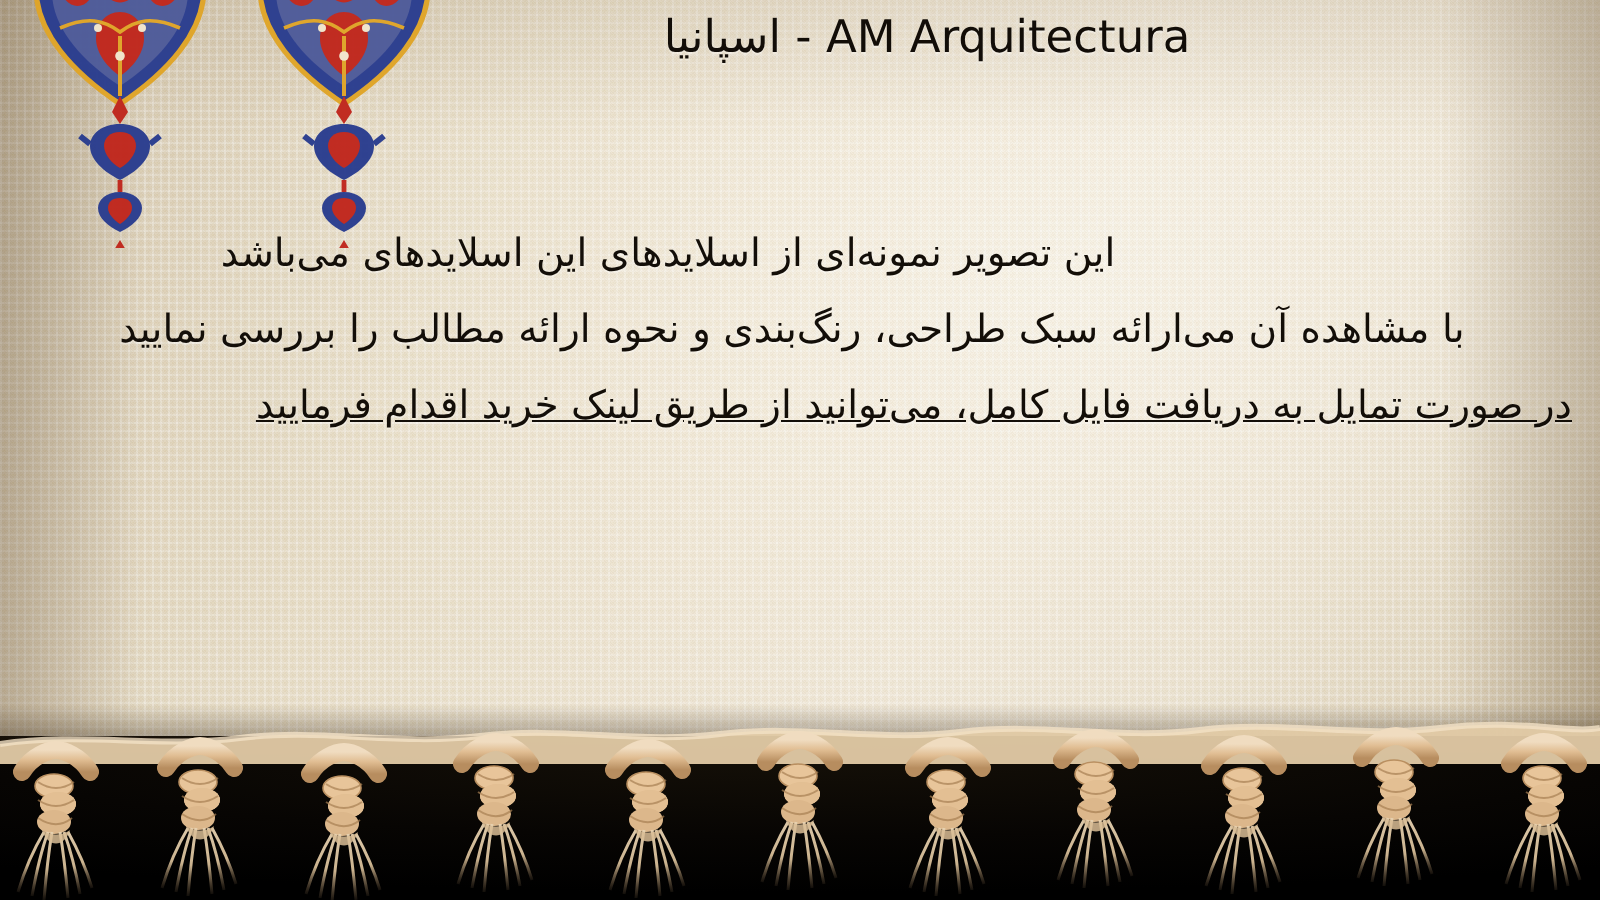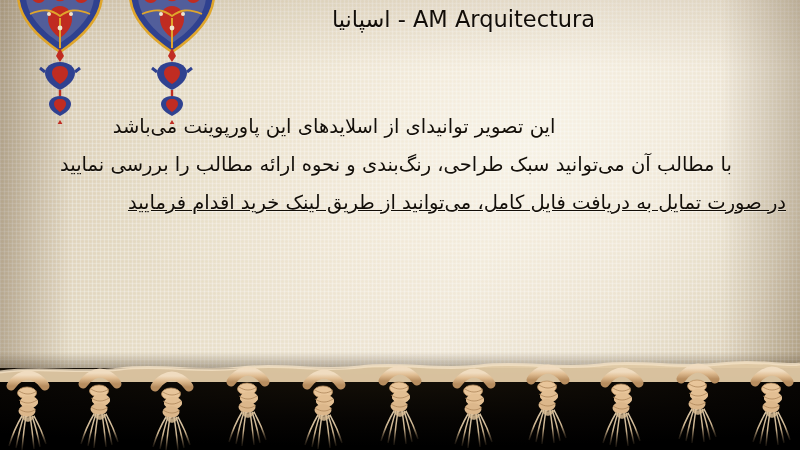--- a/index.html
+++ b/index.html
@@ -220,22 +220,22 @@
       <use href="#pendant" x="60" y="80"></use>
       <use href="#pendant" x="172" y="80"></use>
     </g>
   </svg>
 
   <div class="title-block">
     <span class="title-line l2">AM Arquitectura - اسپانیا</span>
   </div>
 
   <div class="body-block">
-    <span class="body-line b1">این تصویر توانید‌ای از اسلایدهای این پاورپوینت می‌باشد</span>
-    <span class="body-line b2">با مطالب آن می‌توانید سبک طراحی، رنگ‌بندی و نحوه ارائه مطالب را بررسی نمایید</span>
+    <span class="body-line b1">این تصویر نمونه‌ای از اسلایدهای این اسلایدهای می‌باشد</span>
+    <span class="body-line b2">با مشاهده آن می‌ارائه سبک طراحی، رنگ‌بندی و نحوه ارائه مطالب را بررسی نمایید</span>
     <span class="body-line b3">در صورت تمایل به دریافت فایل کامل، می‌توانید از طریق لینک خرید اقدام فرمایید</span>
   </div>
 
   <div class="black-ground"></div>
   <div class="edge-shadow"></div>
 
   <svg class="fringe-band" viewBox="0 0 800 98" aria-hidden="true">
     <defs>
       <linearGradient id="cordG" x1="0" y1="0" x2="0" y2="1">
         <stop offset="0%" stop-color="#f0dcc0"></stop>

